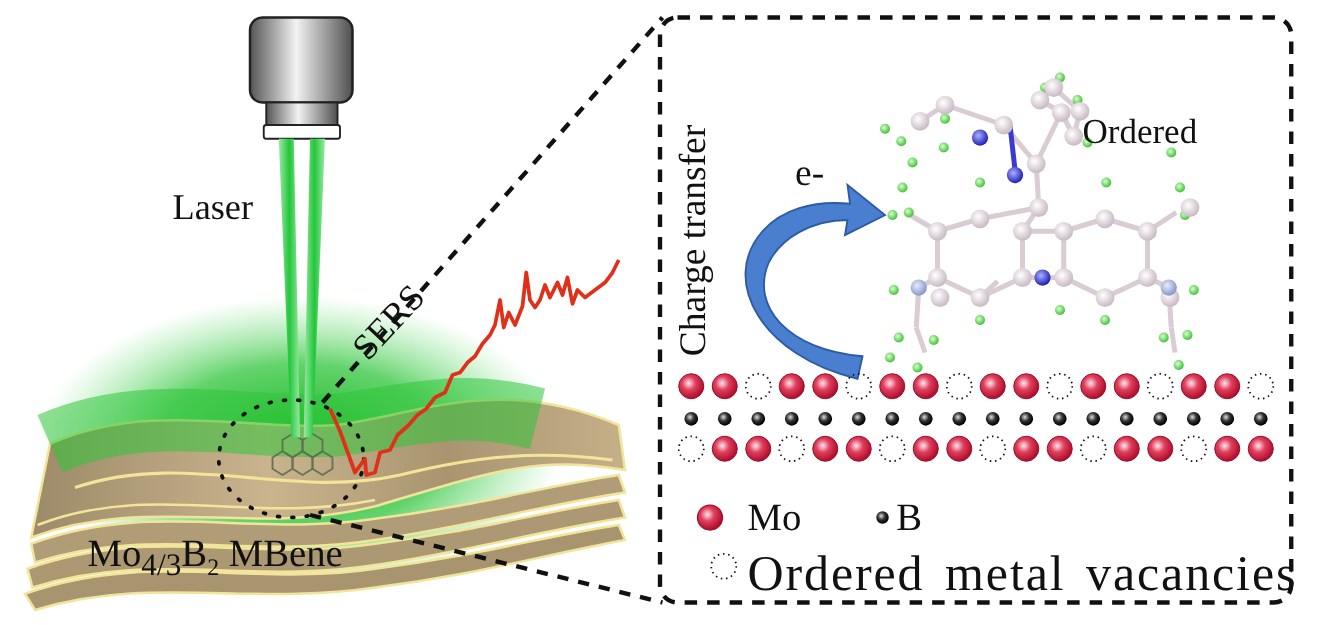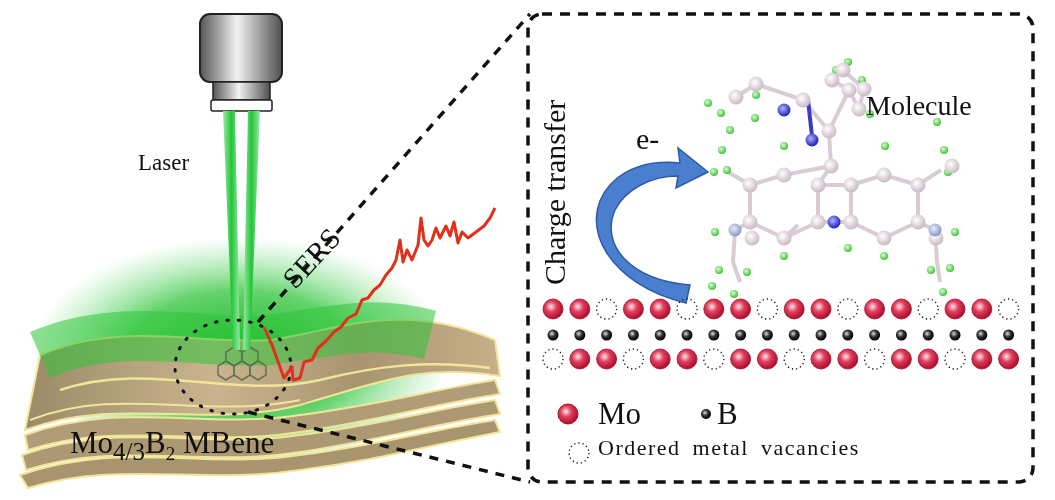--- a/index.html
+++ b/index.html
@@ -257,26 +257,26 @@
         <circle cx="981.8" cy="359" r="10" fill="url(#moGrad)" stroke="#a00c28" stroke-width="0.8"></circle>
         <circle cx="1008.6" cy="359" r="10" fill="url(#moGrad)" stroke="#a00c28" stroke-width="0.8"></circle>
       </g>
 
   <circle cx="568" cy="414" r="10" fill="url(#moGrad)" stroke="#a00c28" stroke-width="1"></circle>
   <circle cx="706" cy="414" r="5" fill="url(#bGrad)"></circle>
   <circle cx="579" cy="453" r="10" fill="none" stroke="#111" stroke-width="1.4" stroke-dasharray="1.2 3"></circle>
 </svg>
 
 
-<div class="lbl" style="left:138px; top:150px; font-size:23px;">Laser</div>
+<div class="lbl" style="left:138px; top:150px; font-size:29px;">Laser</div>
 <div class="lbl" style="left:300px; top:262px; font-size:29px; transform:rotate(-47deg); transform-origin:left bottom;">SERS</div>
 <div class="lbl" style="left:70px; top:425px; font-size:31px;">
   <span>Mo</span><sub style="font-size:25px;">4/3</sub><span>B</span><sub style="font-size:19px;">2</sub><span style="white-space:pre;margin-top:31px;"> MBene</span>
 </div>
 
 <div class="lbl" style="left:538px; top:285px; font-size:30px; transform:rotate(-90deg); transform-origin:left top;">Charge transfer</div>
 <div class="lbl" style="left:636px; top:122px; font-size:30px;">e-</div>
-<div class="lbl" style="left:866px; top:90px; font-size:28px;">Molecule</div>
+<div class="lbl" style="left:866px; top:90px; font-size:28px;">Ordered</div>
 
 <div class="lbl" style="left:598px; top:396px; font-size:31px;">Mo</div>
 <div class="lbl" style="left:717px; top:396px; font-size:31px;">B</div>
-<div class="lbl" style="left:598px; top:435px; font-size:22px; letter-spacing:1.5px; word-spacing:5px;">Ordered metal vacancies</div>
+<div class="lbl" style="left:598px; top:435px; font-size:40px; letter-spacing:1.5px; word-spacing:5px;">Ordered metal vacancies</div>
 </div>
 
 </body></html>

